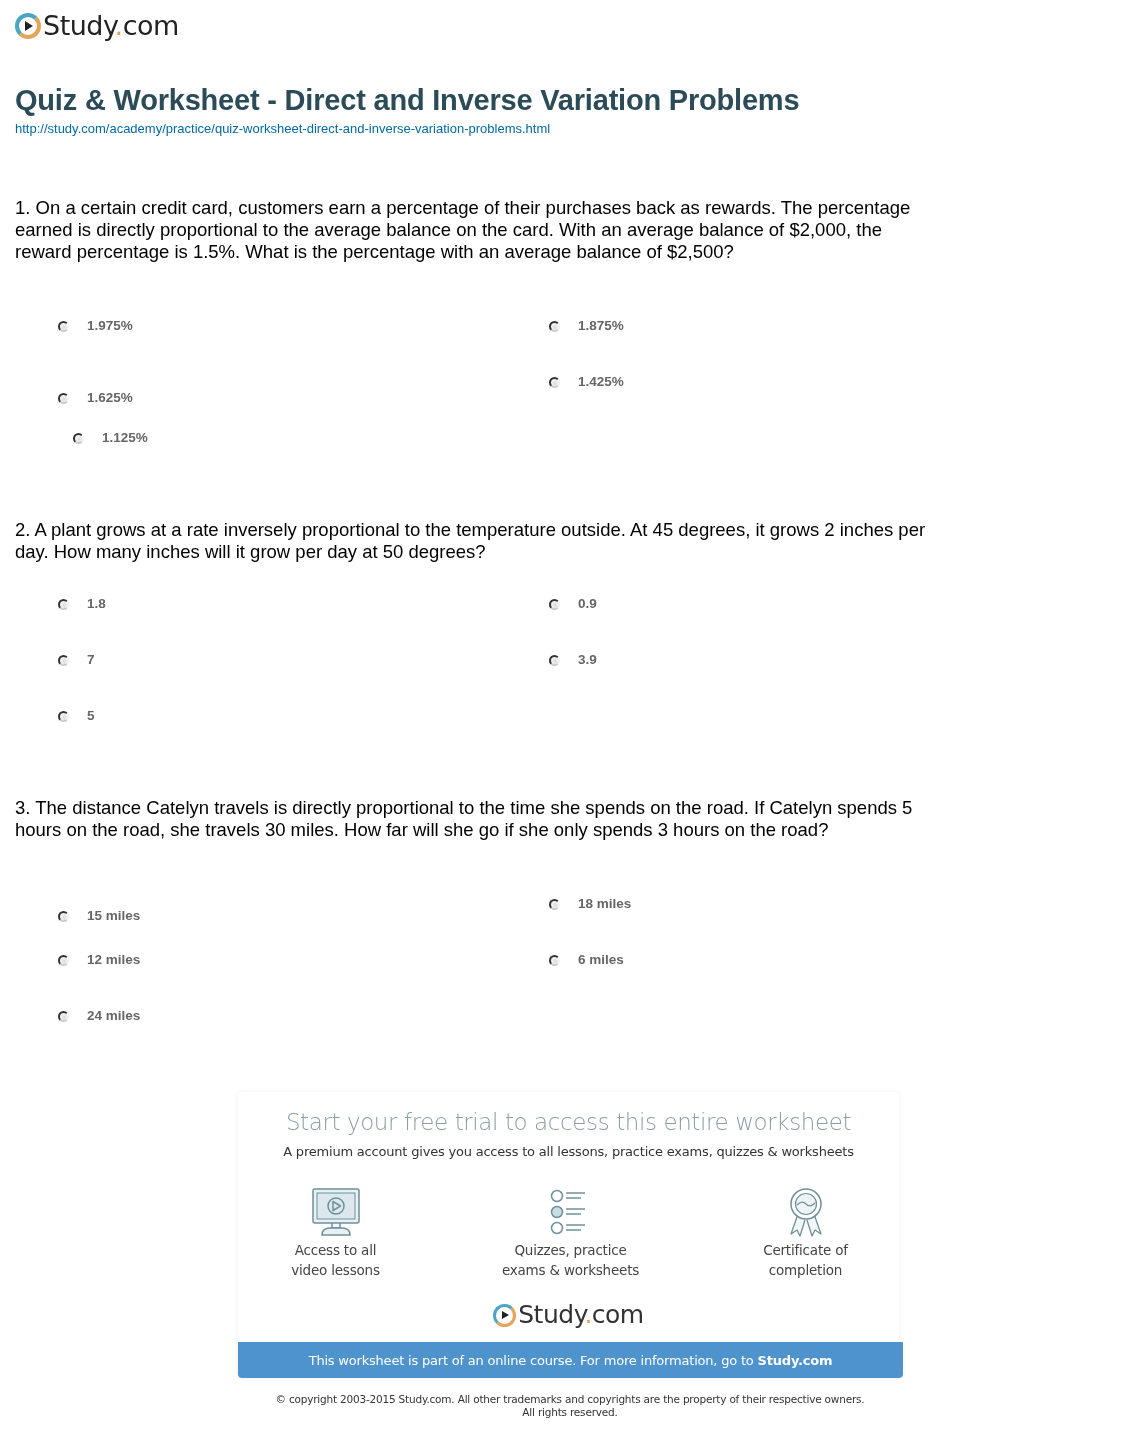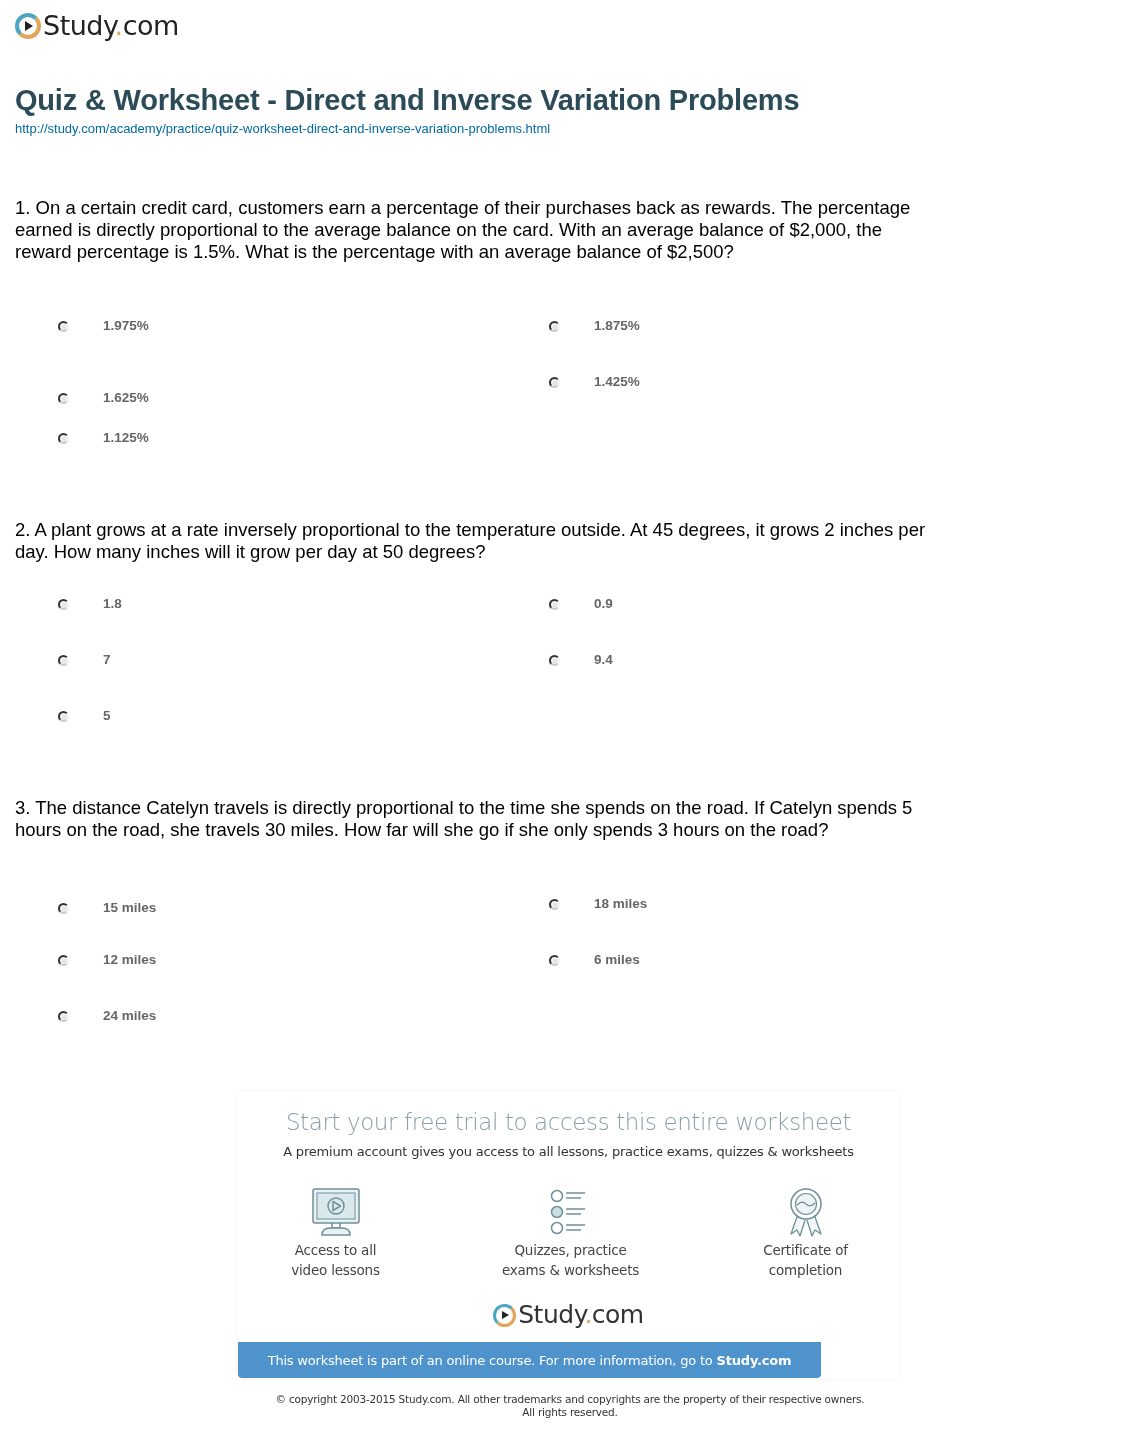--- a/index.html
+++ b/index.html
@@ -90,21 +90,20 @@
     }
     .answer {
       position: absolute;
       display: flex;
       align-items: center;
       height: 20px;
       font-size: 13.5px;
       font-weight: bold;
       color: #666;
       white-space: nowrap;
-      gap: 16px;
     }
     .radio {
       width: 11px;
       height: 11px;
       border-radius: 50%;
       border: 2px solid #333;
       border-right-color: transparent;
       border-bottom-color: #ccc;
       background: radial-gradient(circle at 60% 60%, #ddd 0, #f6f6f6 70%);
       margin-right: 18px;
@@ -185,21 +184,21 @@
       border-left-width: 7px; border-top-width: 4.5px; border-bottom-width: 4.5px;
     }
     .promo-logo .logo-text {
       font-size: 25px;
       color: #333;
     }
     .banner {
       position: absolute;
       left: 0;
       top: 250px;
-      width: 583px;
+      width: 665px;
       height: 36px;
       background: #4f93cc;
       border-radius: 0 0 4px 4px;
       display: flex;
       align-items: center;
       justify-content: center;
       font-family: "DejaVu Sans", sans-serif;
       font-size: 13px;
       color: #fff;
       letter-spacing: -0.2px;
@@ -242,21 +241,21 @@
       <span>1.875%</span>
     </label>
   <label class="answer" style="left:0;top:72px">
       <span class="radio"></span>
       <span>1.625%</span>
     </label>
   <label class="answer" style="left:491px;top:56px">
       <span class="radio"></span>
       <span>1.425%</span>
     </label>
-  <label class="answer" style="left:0;top:112px">
+  <label class="answer" style="left:15px;top:112px">
       <span class="radio"></span>
       <span>1.125%</span>
     </label>
 </div>
 
 <div class="question" style="top:519px">2. A plant grows at a rate inversely proportional to the temperature outside. At 45 degrees, it grows 2 inches per day. How many inches will it grow per day at 50 degrees?</div>
 <div class="answers" style="top:593px">
   <label class="answer" style="left:0;top:0">
       <span class="radio"></span>
       <span>1.8</span>
@@ -264,31 +263,31 @@
   <label class="answer" style="left:491px;top:0">
       <span class="radio"></span>
       <span>0.9</span>
     </label>
   <label class="answer" style="left:0;top:56px">
       <span class="radio"></span>
       <span>7</span>
     </label>
   <label class="answer" style="left:491px;top:56px">
       <span class="radio"></span>
-      <span>9.4</span>
+      <span>3.9</span>
     </label>
   <label class="answer" style="left:0;top:112px">
       <span class="radio"></span>
       <span>5</span>
     </label>
 </div>
 
 <div class="question" style="top:797px">3. The distance Catelyn travels is directly proportional to the time she spends on the road. If Catelyn spends 5 hours on the road, she travels 30 miles. How far will she go if she only spends 3 hours on the road?</div>
 <div class="answers" style="top:893px">
-  <label class="answer" style="left:0;top:4px">
+  <label class="answer" style="left:0;top:12px">
       <span class="radio"></span>
       <span>15 miles</span>
     </label>
   <label class="answer" style="left:491px;top:0">
       <span class="radio"></span>
       <span>18 miles</span>
     </label>
   <label class="answer" style="left:0;top:56px">
       <span class="radio"></span>
       <span>12 miles</span>

